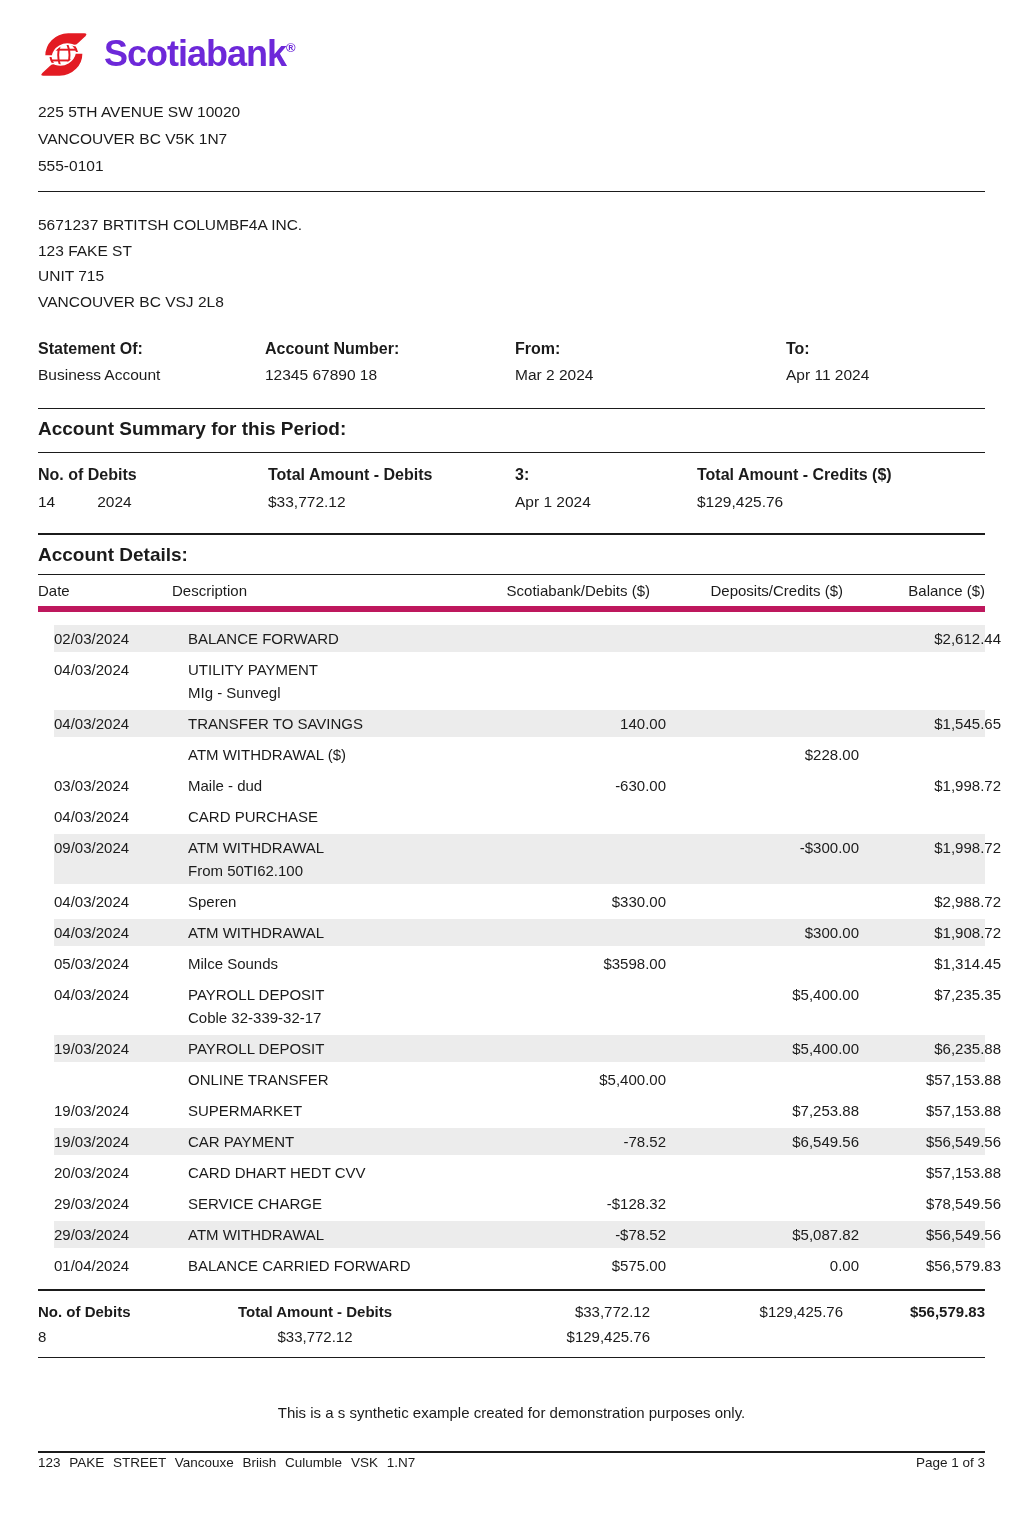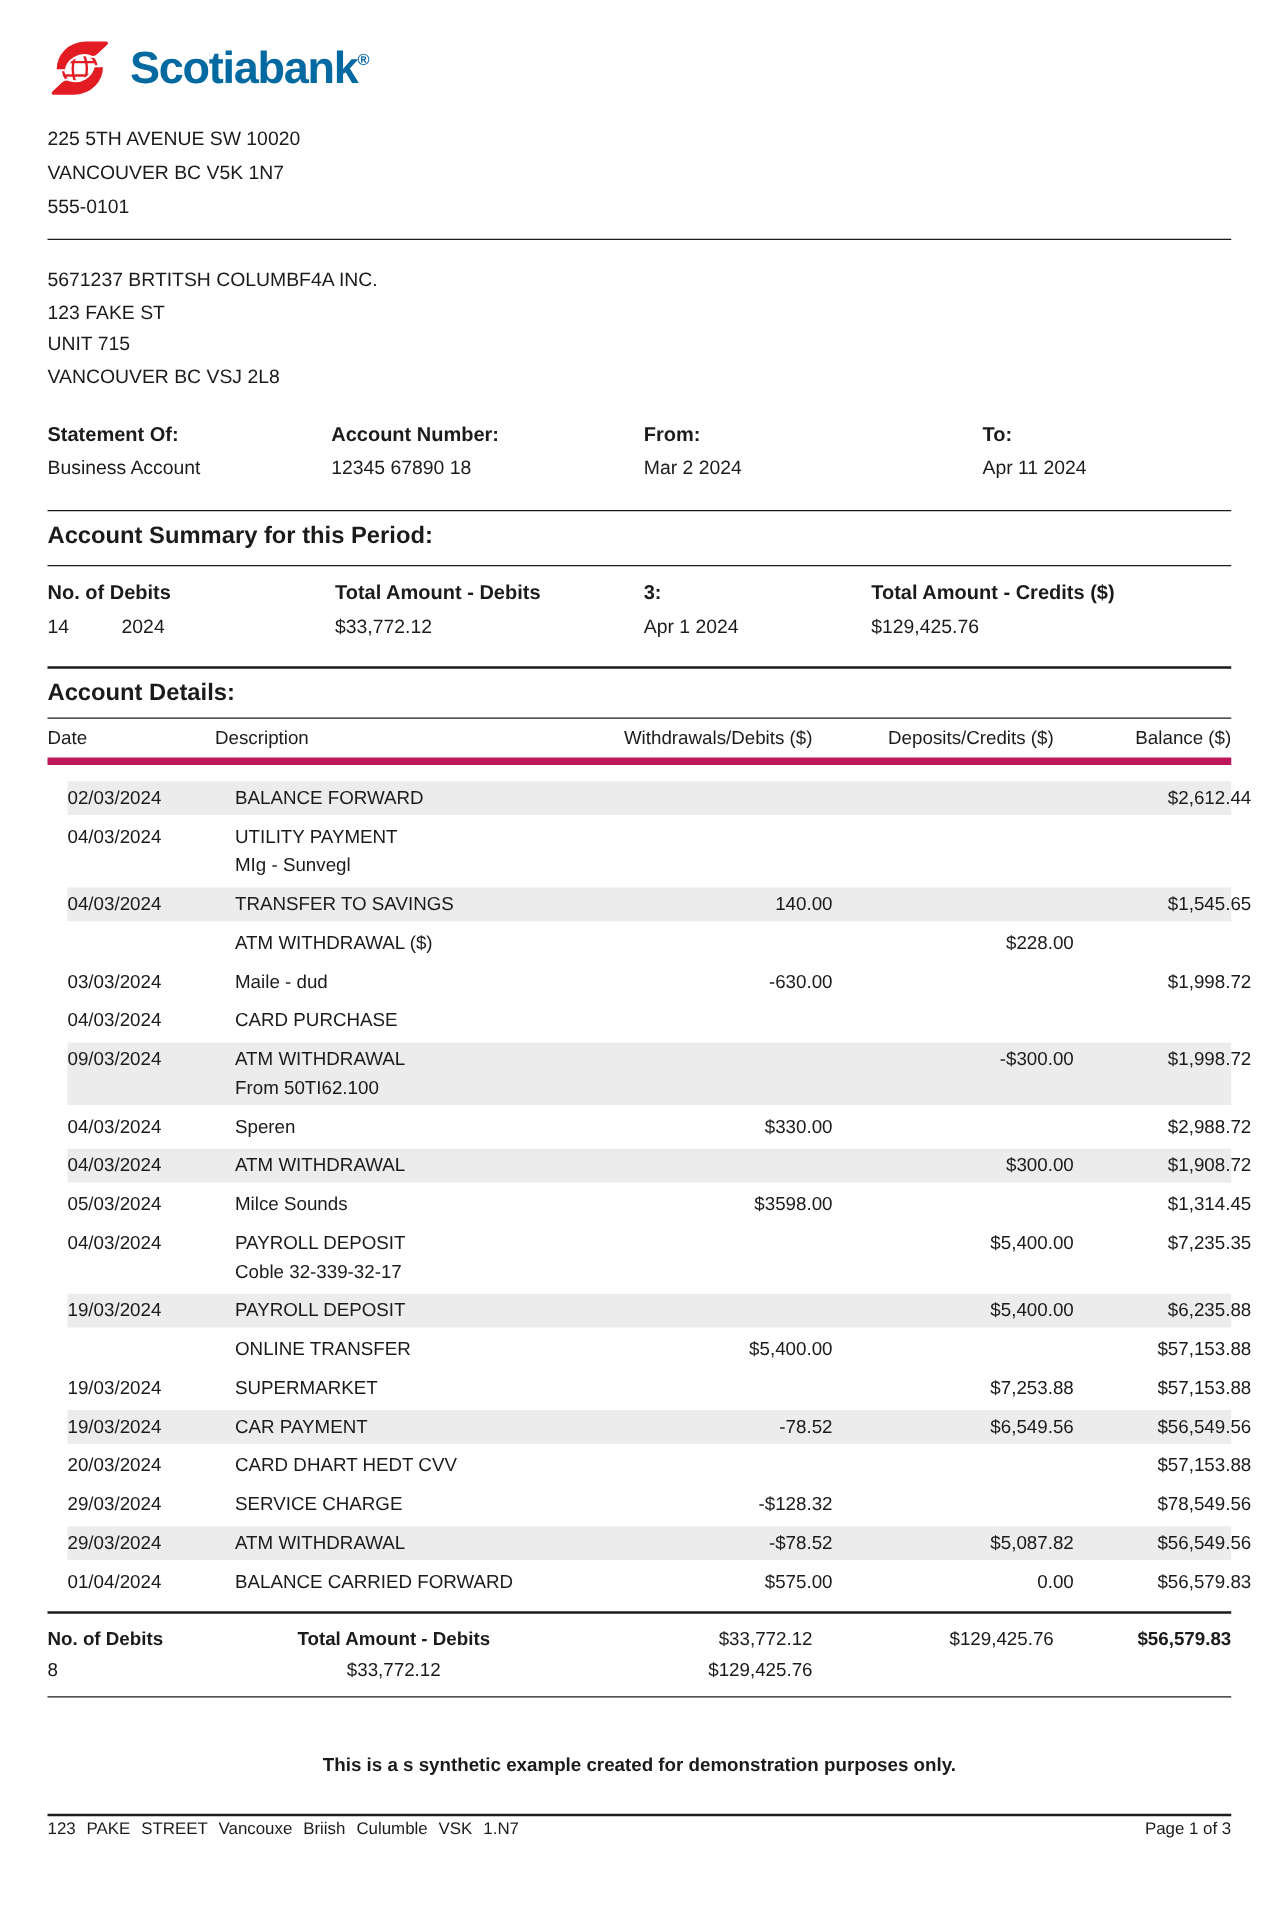--- a/index.html
+++ b/index.html
@@ -41,21 +41,21 @@
   .trow.shaded{background:#ececec;}
   .c{overflow:hidden;}
   .c.num{text-align:right;}
   .sub{margin-top:2px;}
   
   .totals{border-top:2px solid #1b1b1b;border-bottom:1.5px solid #1b1b1b;margin-top:10px;padding:9px 0 12px 0;font-size:15px;}
   .totals .tgrid{margin-top:3px;}
   .b{font-weight:bold;}
   .c.center{text-align:center;}
   
-  .disclaimer{margin-top:46px;text-align:center;font-size:15px;font-weight:bold;}
+  .disclaimer{margin-top:46px;text-align:center;font-size:15px;}
   .page-footer{
     position:absolute;left:38px;right:39px;top:1451px;
     border-top:2px solid #1b1b1b;
     display:flex;justify-content:space-between;align-items:flex-start;
     padding-top:2px;font-size:13.5px;
   }
   .footer-address{word-spacing:5px;}
 </style>
 </head>
 <body>
@@ -67,21 +67,21 @@
       <svg class="logo-icon" viewBox="0 0 100 104" aria-hidden="true">
         <g fill="none" stroke="#E31B23" stroke-width="3.6">
           <circle cx="46" cy="54" r="25"></circle>
           <ellipse cx="46" cy="54" rx="10.5" ry="25"></ellipse>
           <line x1="22" y1="44" x2="70" y2="44"></line>
           <line x1="22" y1="64" x2="70" y2="64"></line>
         </g>
         <path fill="#E31B23" stroke="#ffffff" stroke-width="3" d="M10,56 C10,32 28,13 54,12 L84,12 C90,12 91,16 87,20 L73,33 C69,37 65,37 61,35 C45,30 28,40 25,56 Z"></path>
         <path fill="#E31B23" stroke="#ffffff" stroke-width="3" d="M82,50 C82,74 64,93 38,94 L8,94 C2,94 1,90 5,86 L19,73 C23,69 27,69 31,71 C47,76 64,66 67,50 Z"></path>
       </svg>
-      <div class="wordmark" style="color:#0369a1"><span>Scotiabank</span><sup>®</sup></div>
+      <div class="wordmark" style="color:#6d28d9"><span>Scotiabank</span><sup>®</sup></div>
     </div>
 
     <div class="bank-address">
       <div>225 5TH AVENUE SW 10020</div>
       <div>VANCOUVER BC V5K 1N7</div>
       <div>555-0101</div>
     </div>
 
     <hr class="rule">
 
@@ -133,21 +133,21 @@
         <div class="sum-value">$129,425.76</div>
       </div>
     </div>
 
     <hr class="rule thick" style="margin-top:6px">
     <div class="section-heading">Account Details:</div>
 
     <div class="thead tgrid">
       <div class="c">Date</div>
       <div class="c">Description</div>
-      <div class="c num">Withdrawals/Debits ($)</div>
+      <div class="c num">Scotiabank/Debits ($)</div>
       <div class="c num">Deposits/Credits ($)</div>
       <div class="c num">Balance ($)</div>
     </div>
 
     <div class="tbody">
         <div class="trow tgrid shaded">
           <div class="c">02/03/2024</div>
           <div class="c">BALANCE FORWARD</div>
           <div class="c num"></div>
           <div class="c num"></div>

